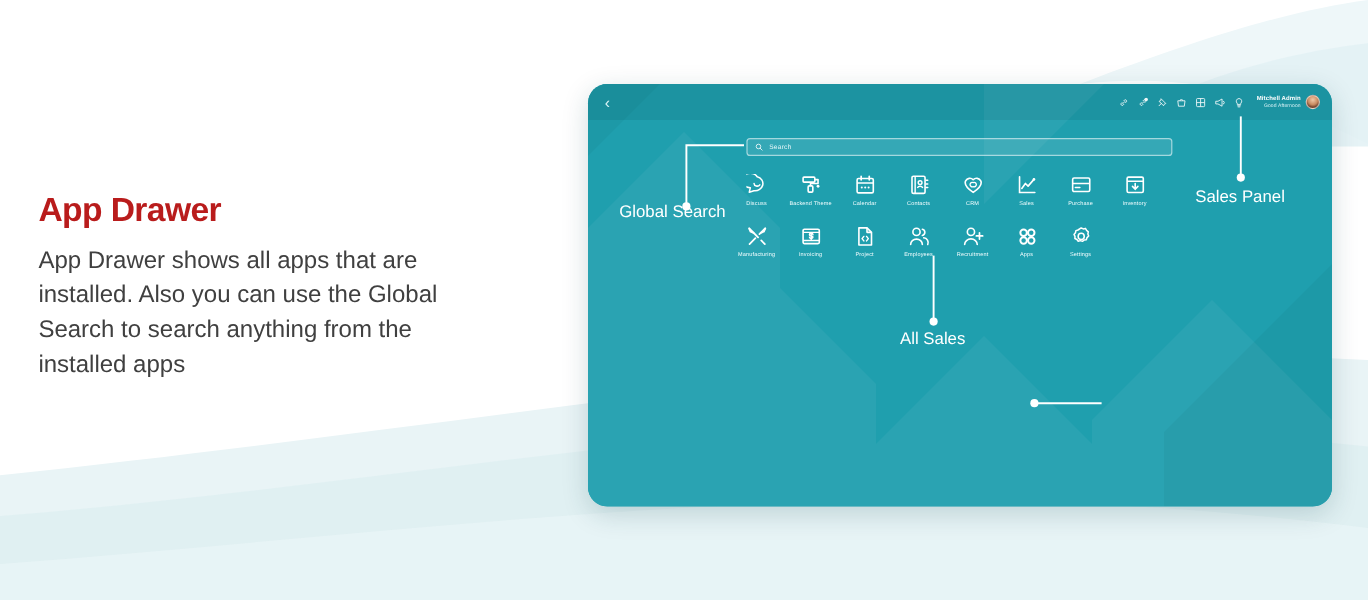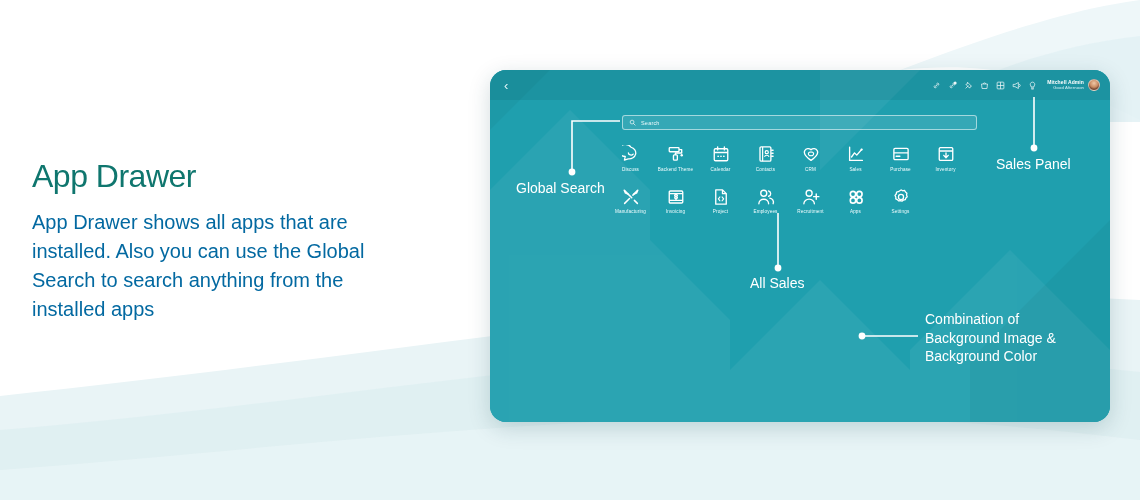--- a/index.html
+++ b/index.html
@@ -9,25 +9,25 @@
     font-family:"Liberation Sans","DejaVu Sans",sans-serif;
   }
   .stage{position:absolute;inset:0;width:1140px;height:500px;overflow:hidden;}
 
   
   .bg-waves{position:absolute;inset:0;width:100%;height:100%;z-index:0;}
 
   
   .left-copy{position:absolute;left:32px;top:160px;width:400px;z-index:3;}
   .headline{
-    font-size:32px;font-weight:normal;color:#0f766e;letter-spacing:-0.5px;
+    font-size:28px;font-weight:bold;color:#b91c1c;letter-spacing:-0.5px;
     margin:0 0 14px 0;line-height:1.05;
   }
   .subcopy{
-    font-size:20px;color:#0369a1;line-height:1.45;margin:0;
+    font-size:20px;color:#404040;line-height:1.45;margin:0;
     max-width:360px;
   }
 
   
   .panel{
     position:absolute;left:490px;top:70px;width:620px;height:352px;
     border-radius:16px;overflow:hidden;z-index:2;
     background:#1f9fae;
     box-shadow:0 6px 22px rgba(0,60,70,.18);
   }
@@ -80,21 +80,21 @@
     white-space:nowrap;text-align:center;
   }
 
   
   .anno{position:absolute;z-index:5;}
   .anno-label{
     color:#ffffff;font-size:14px;line-height:1.25;white-space:pre-line;
   }
   .anno-svg{position:absolute;z-index:4;overflow:visible;}
 
-  #anno-global-search{left:516px;top:179px;}
+  #anno-global-search{left:516px;top:168px;}
   #anno-all-apps{left:750px;top:274px;}
   #anno-user-panel{left:996px;top:155px;}
   #anno-background{left:925px;top:310px;}
 </style>
 </head>
 <body>
 
 <div class="stage">
 
   <svg class="bg-waves" viewBox="0 0 1140 500" preserveAspectRatio="none">
@@ -346,19 +346,14 @@
 
   <div class="anno" id="anno-global-search">
     <span class="anno-label">Global Search</span>
   </div>
   <div class="anno" id="anno-all-apps">
     <span class="anno-label">All Sales</span>
   </div>
   <div class="anno" id="anno-user-panel">
     <span class="anno-label">Sales Panel</span>
   </div>
-  <div class="anno" id="anno-background">
-    <span class="anno-label">Combination of
-Background Image &amp;
-Background Color</span>
-  </div>
 
 </div>
 
 </body></html>

